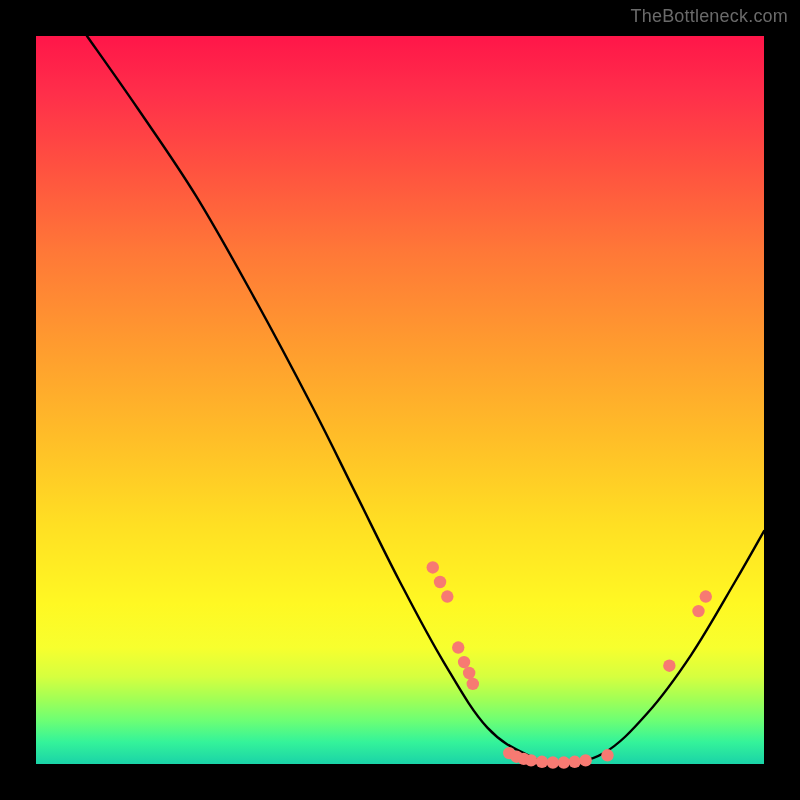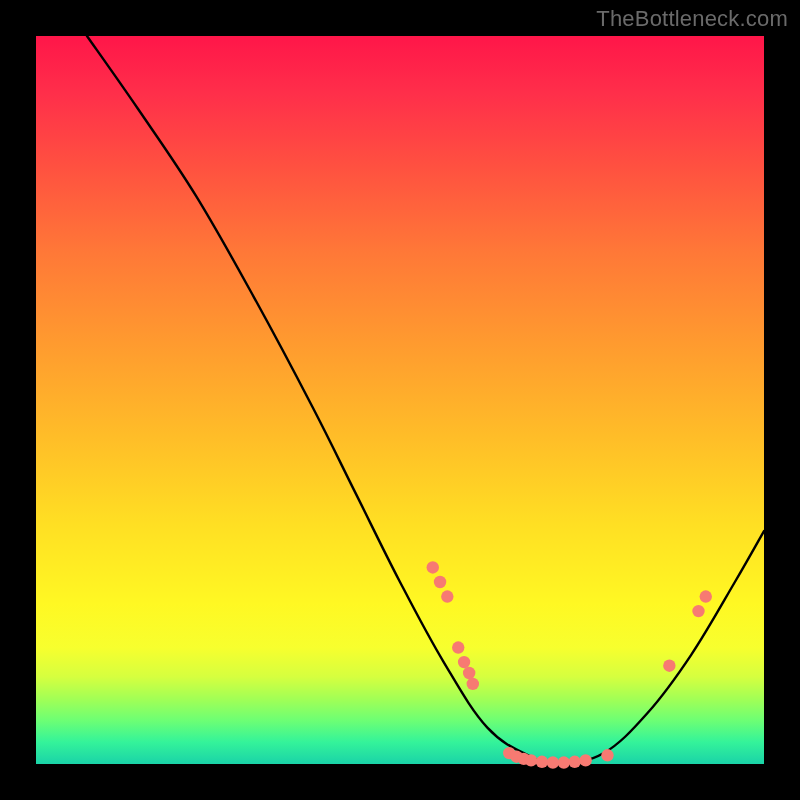--- a/index.html
+++ b/index.html
@@ -44,21 +44,21 @@
     top: 0;
     width: 728px;
     height: 728px;
     overflow: visible;
   }
   .watermark {
     position: absolute;
     top: 6px;
     right: 12px;
     color: #6a6a6a;
-    font-size: 22px;
+    font-size: 18px;
     font-weight: 500;
     letter-spacing: 0.2px;
     user-select: none;
   }
 </style>
 </head>
 <body>
 
 <div class="stage">
   <div class="watermark">TheBottleneck.com</div>

